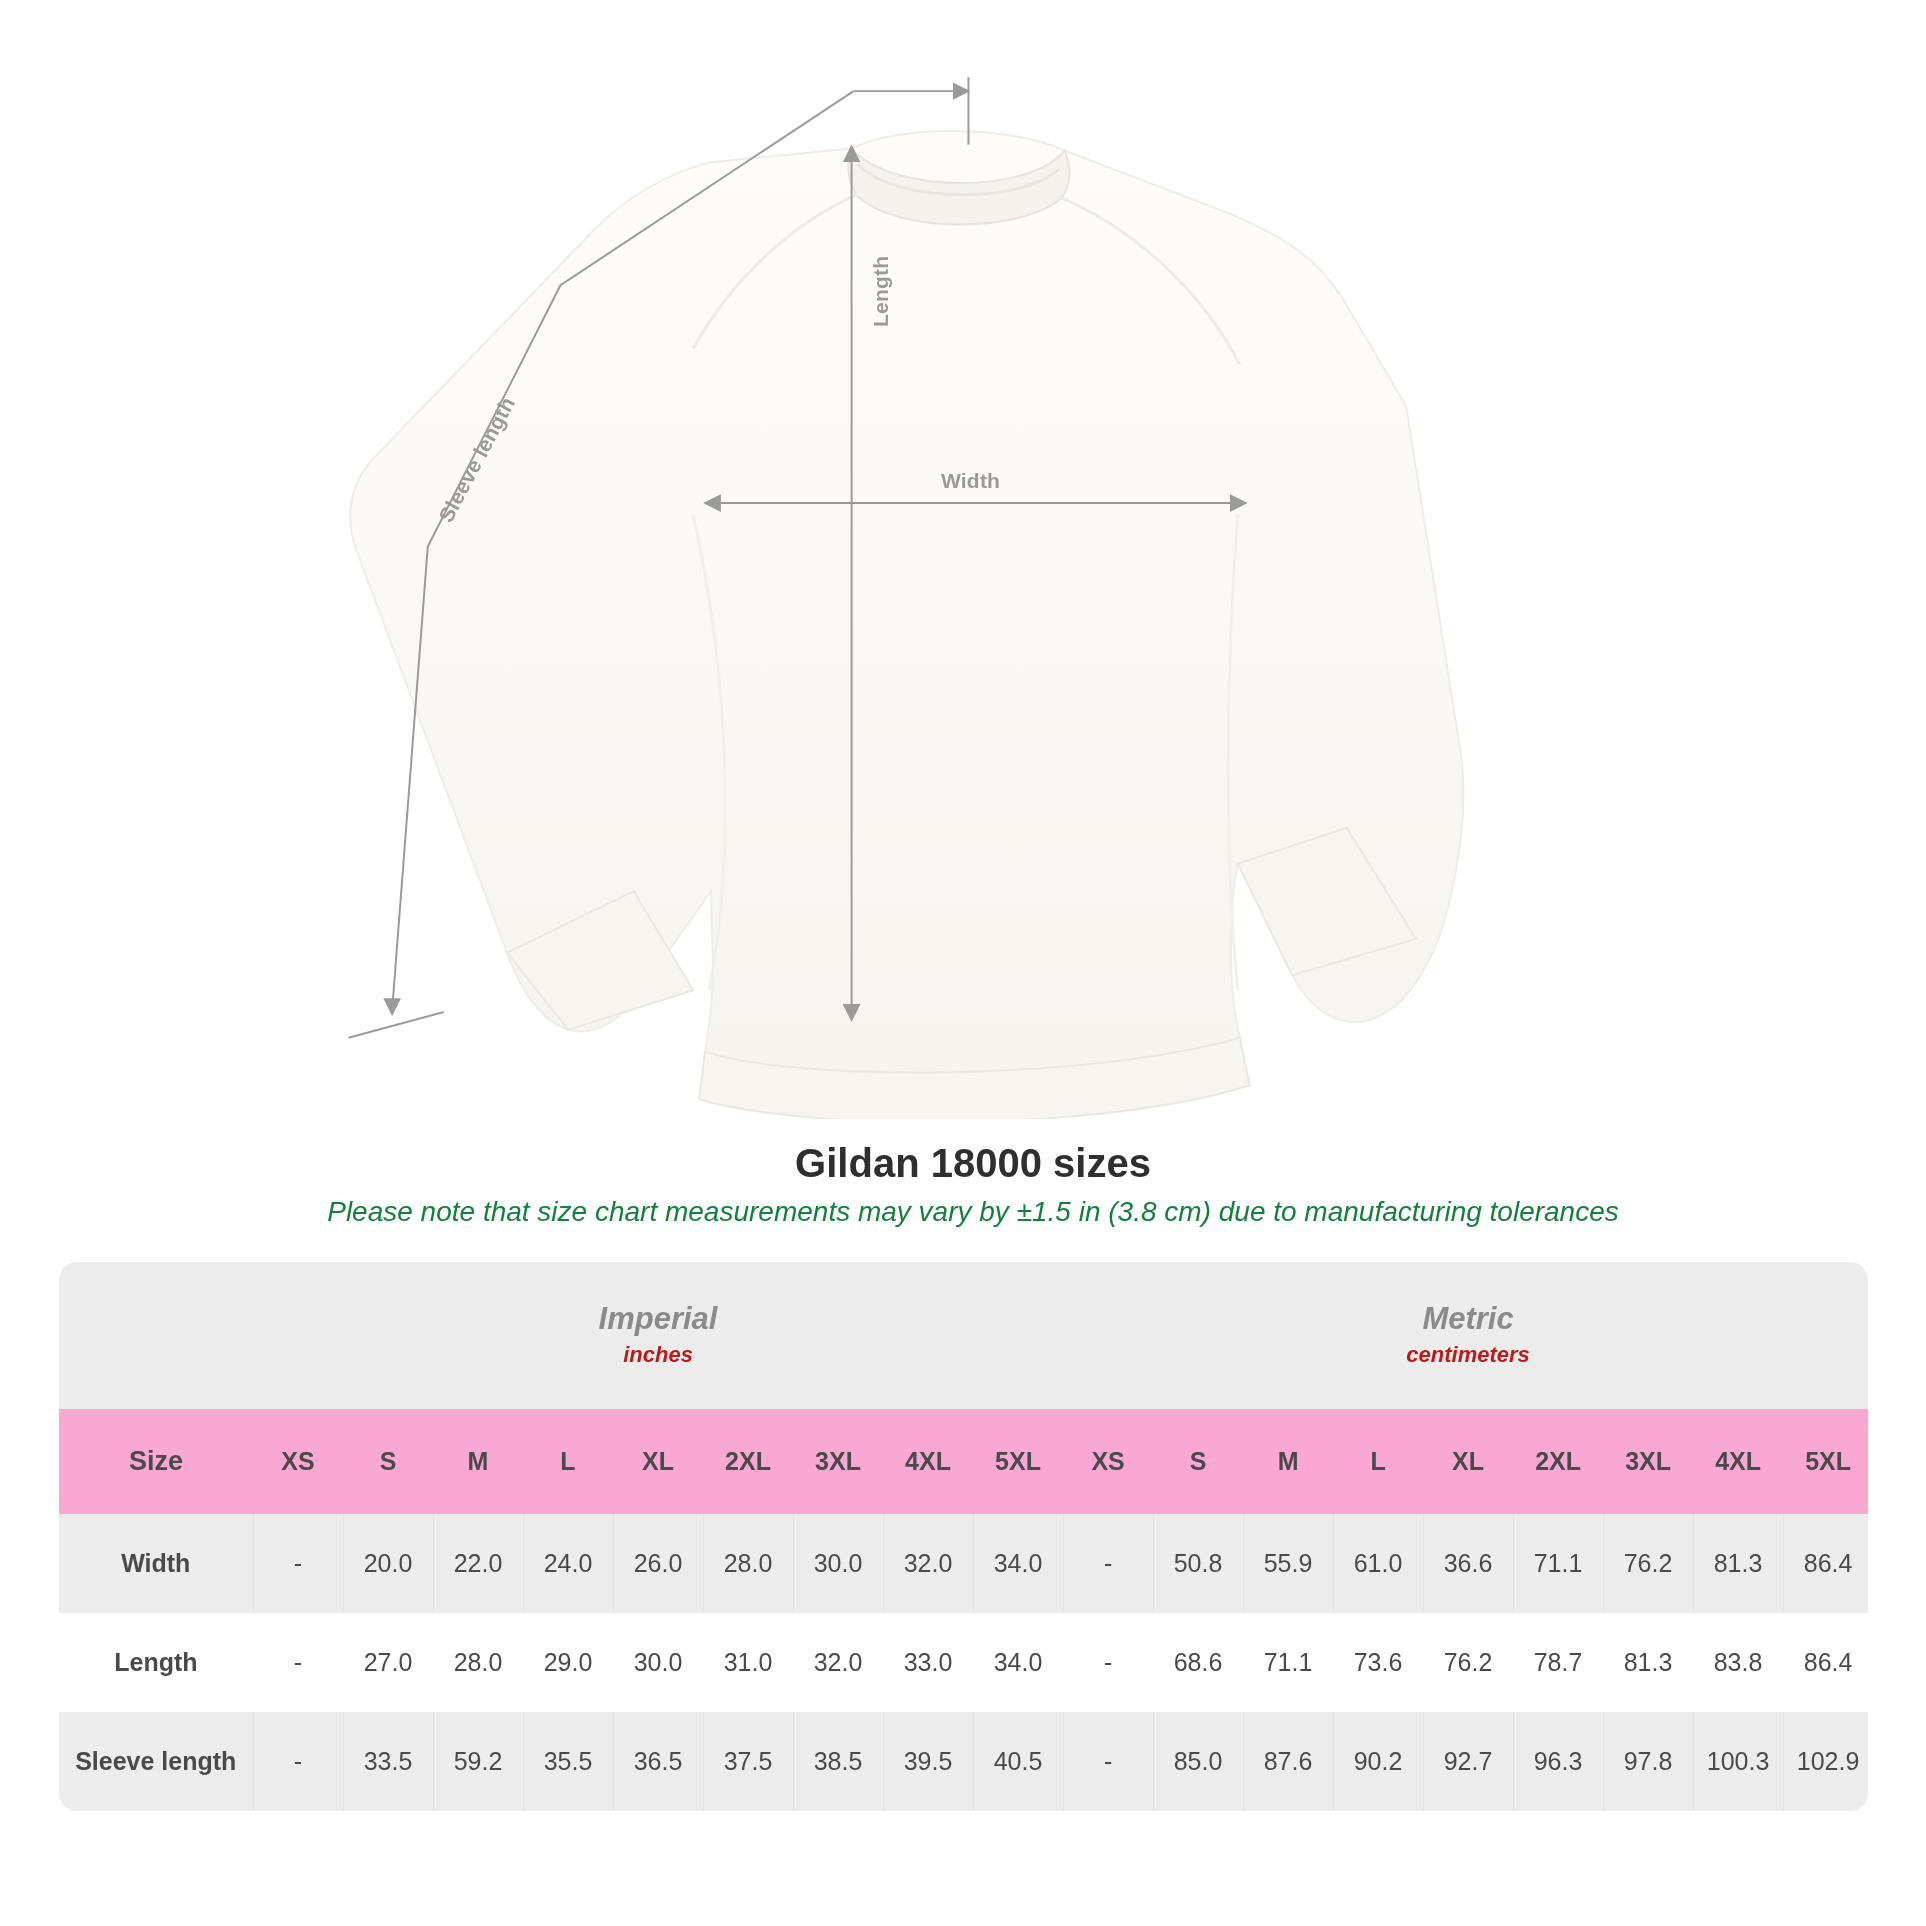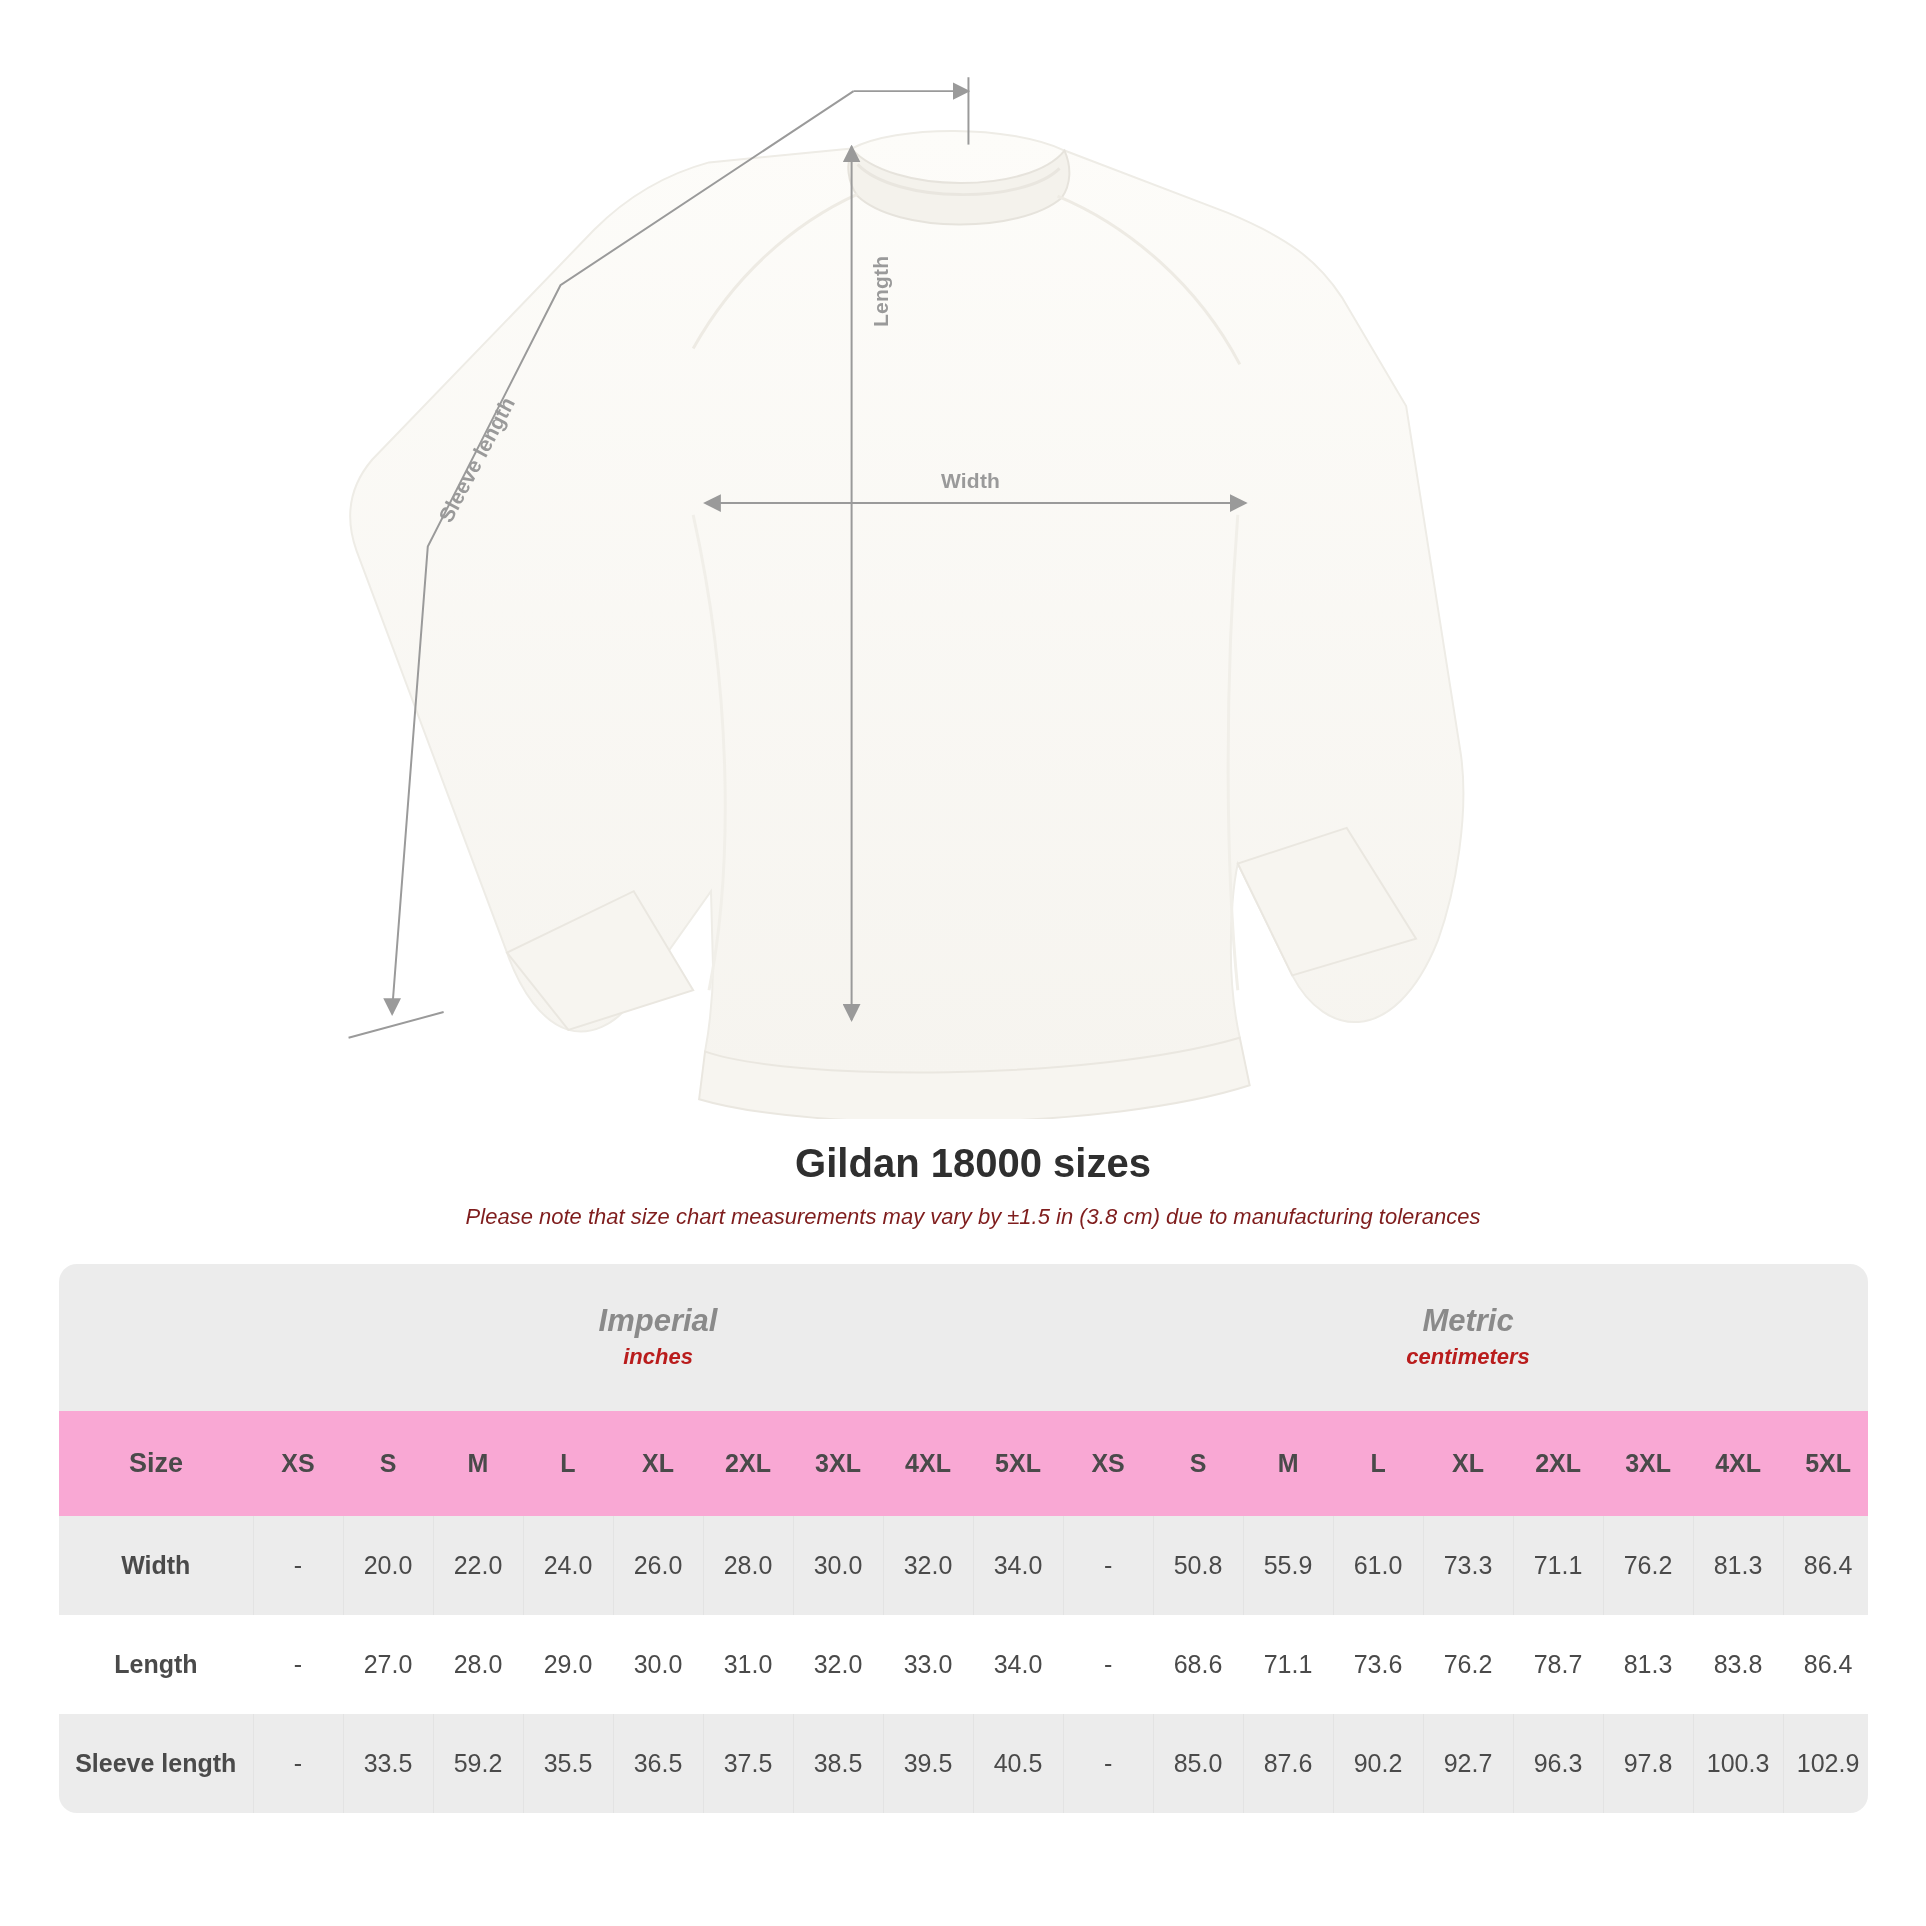--- a/index.html
+++ b/index.html
@@ -62,24 +62,24 @@
     margin-top: 22px;
     padding-left: 19px;
   }
   .chart-title {
     font-size: 40px;
     font-weight: bold;
     color: #2f2f2f;
     margin: 0;
   }
   .chart-note {
-    font-size: 22px;
+    font-size: 28px;
     font-style: italic;
-    color: #7f1d1d;
-    margin: 18px 0 0 0;
+    color: #15803d;
+    margin: 10px 0 0 0;
   }
 
   
   .table-wrap {
     margin: 34px 59px 0 59px;
     border-radius: 18px;
     overflow: hidden;
     background: #ffffff;
   }
   table.size-table {
@@ -303,21 +303,21 @@
           <td>24.0</td>
           <td>26.0</td>
           <td>28.0</td>
           <td>30.0</td>
           <td>32.0</td>
           <td>34.0</td>
           <td>-</td>
           <td>50.8</td>
           <td>55.9</td>
           <td>61.0</td>
-          <td>73.3</td>
+          <td>36.6</td>
           <td>71.1</td>
           <td>76.2</td>
           <td>81.3</td>
           <td>86.4</td>
         </tr>
         <tr class="plain">
           <td class="row-head">Length</td>
           <td>-</td>
           <td>27.0</td>
           <td>28.0</td>

